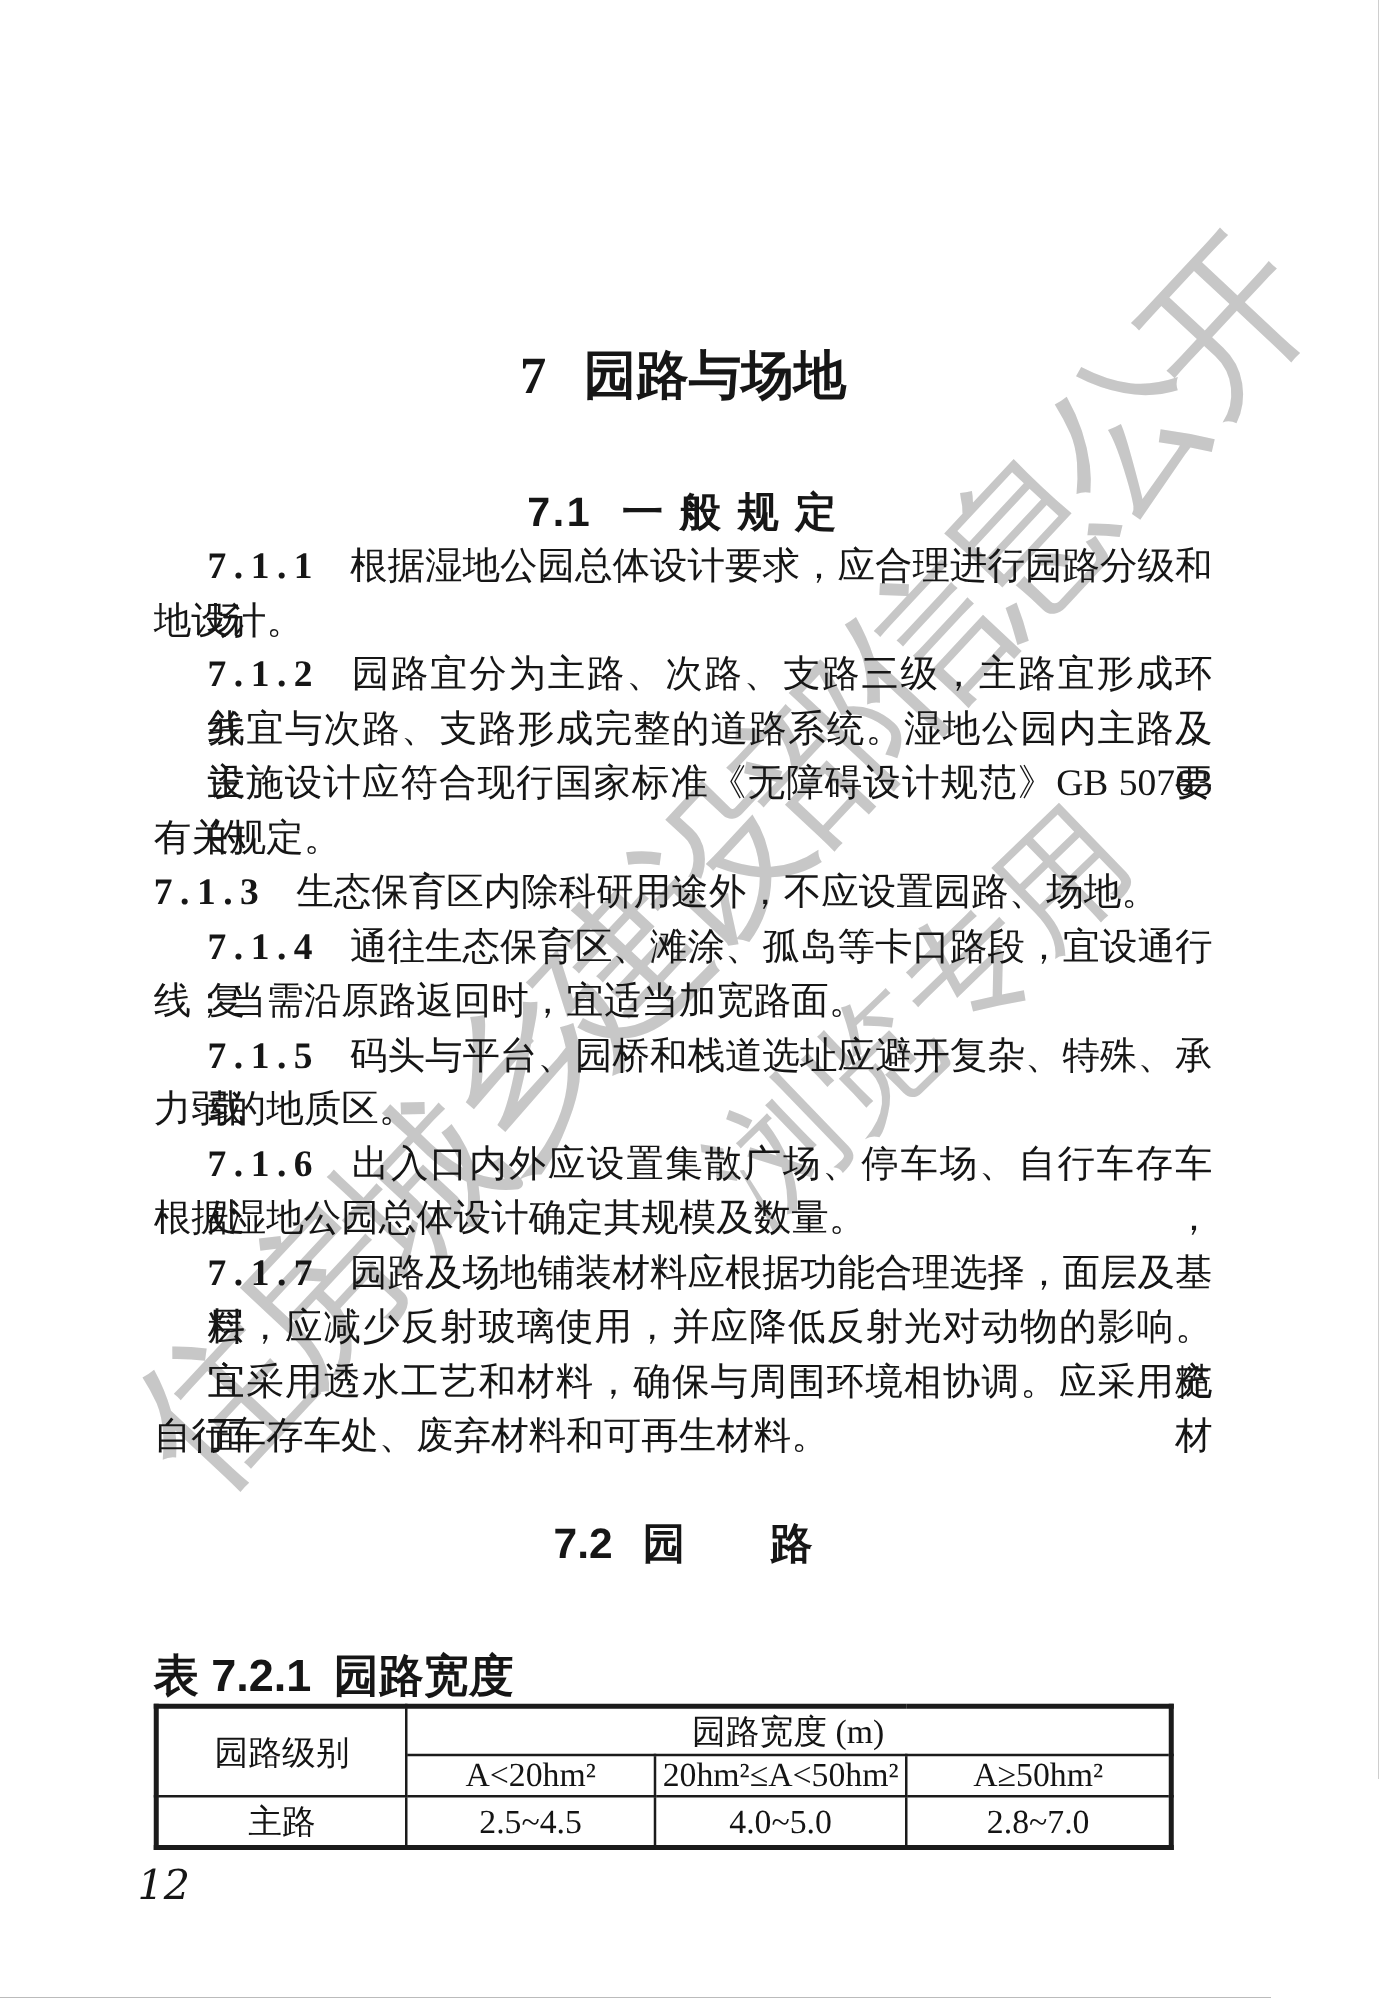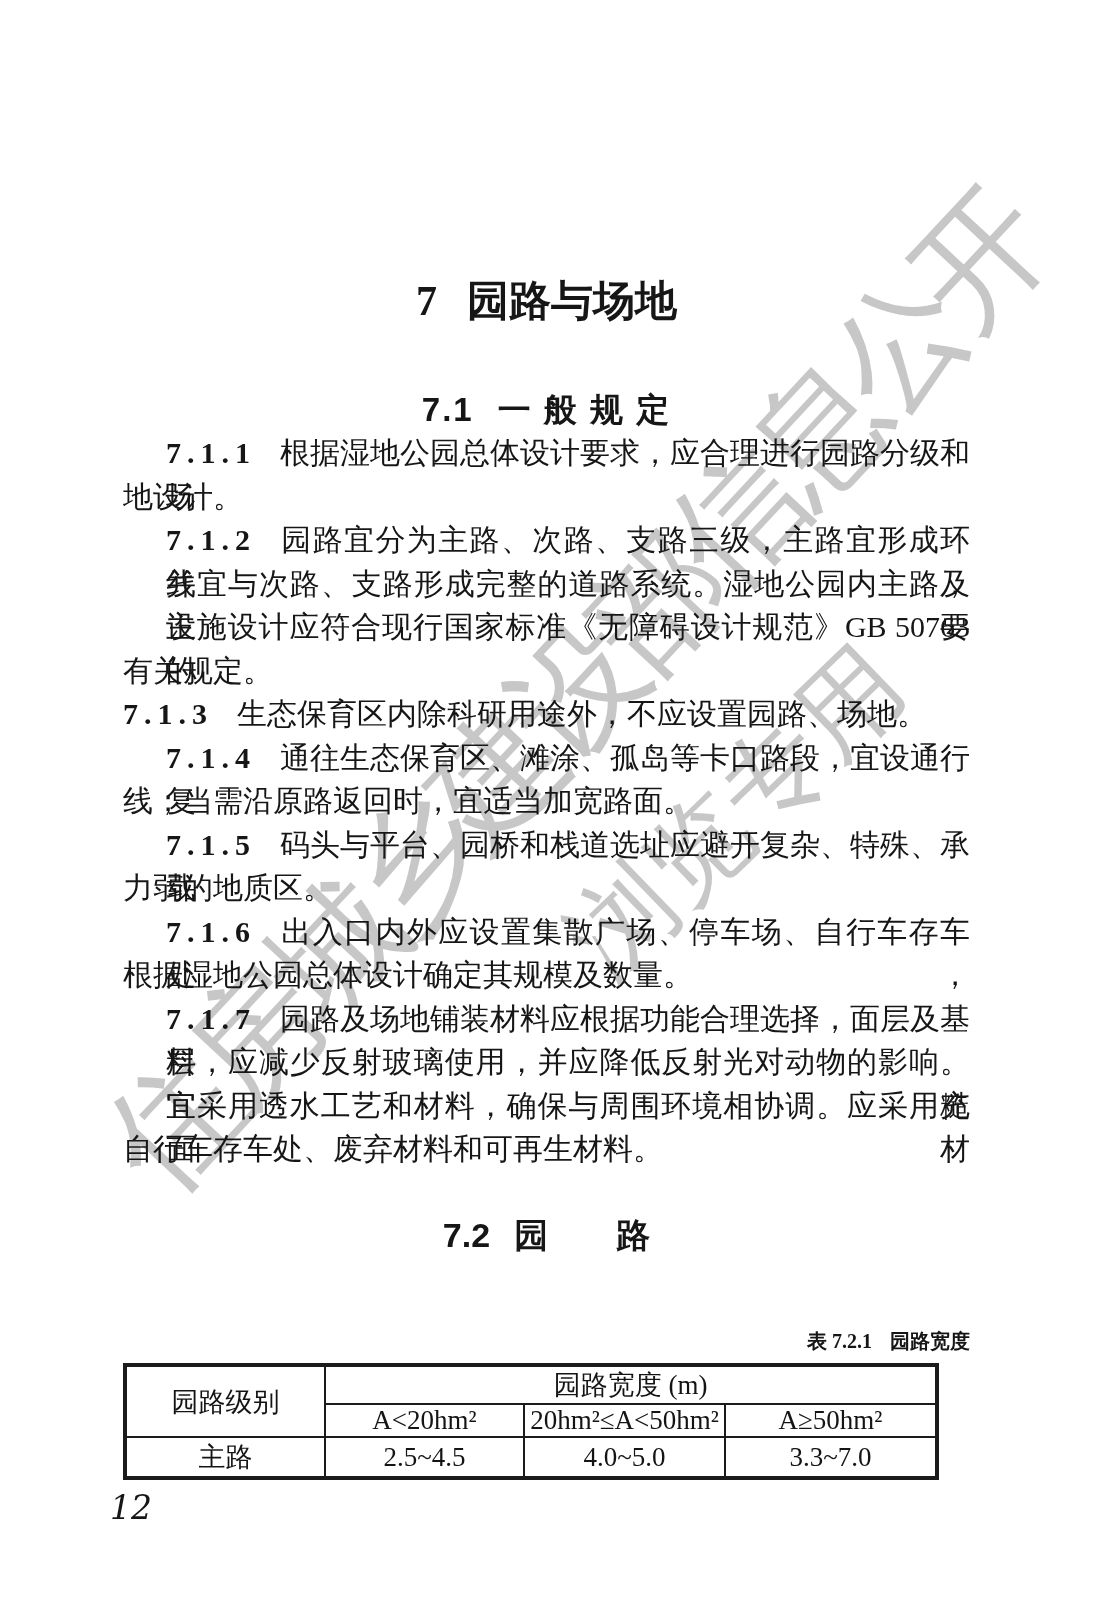--- a/index.html
+++ b/index.html
@@ -68,22 +68,22 @@
   .num{
     font-weight:bold;
     letter-spacing:6px;
     margin-right:24px;
     text-align:right;
   }
   .num:empty{display:none;}
   
   .tcaption{
     position:absolute;left:123px;top:1326px;width:847px;
-    text-align:right;font-weight:bold;font-size:20px;line-height:30px;
-    font-family:Liberation Serif, serif;
+    text-align:left;font-weight:bold;font-size:36px;line-height:30px;
+    font-family:Liberation Sans, sans-serif;
   }
   .tcaption .gap{display:inline-block;width:18px;}
   table.road{
     position:absolute;left:123px;top:1363px;
     width:812px;
     border-collapse:collapse;
     table-layout:fixed;
     font-size:27px;
     color:#141414;
   }
@@ -165,21 +165,21 @@
         </tr>
         <tr class="r2">
           <td>A&lt;20hm²</td>
           <td>20hm²≤A&lt;50hm²</td>
           <td>A≥50hm²</td>
         </tr>
         <tr class="r3">
           <td>主路</td>
           <td>2.5~4.5</td>
           <td>4.0~5.0</td>
-          <td>3.3~7.0</td>
+          <td>2.8~7.0</td>
         </tr>
       </tbody>
     </table>
 
     <div class="pageno">12</div>
 
   </div>
 </div>
 
 </body></html>

